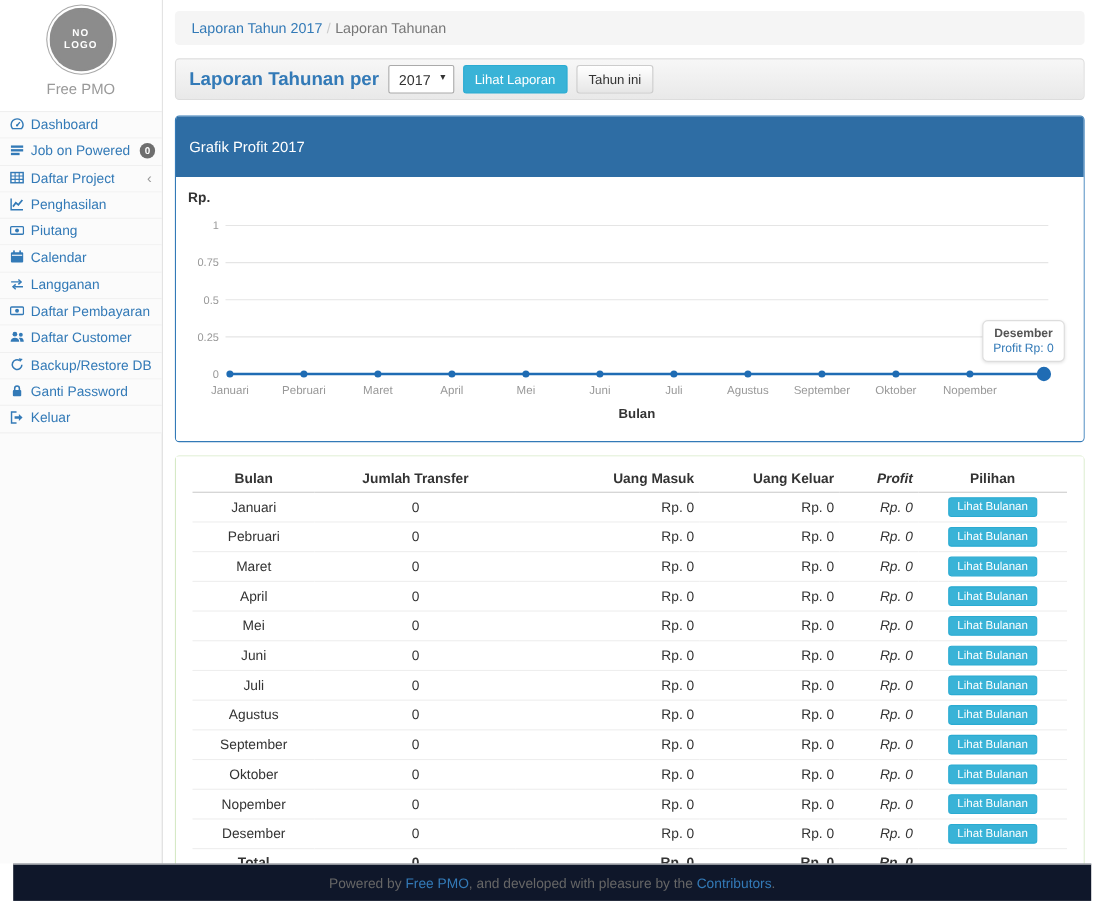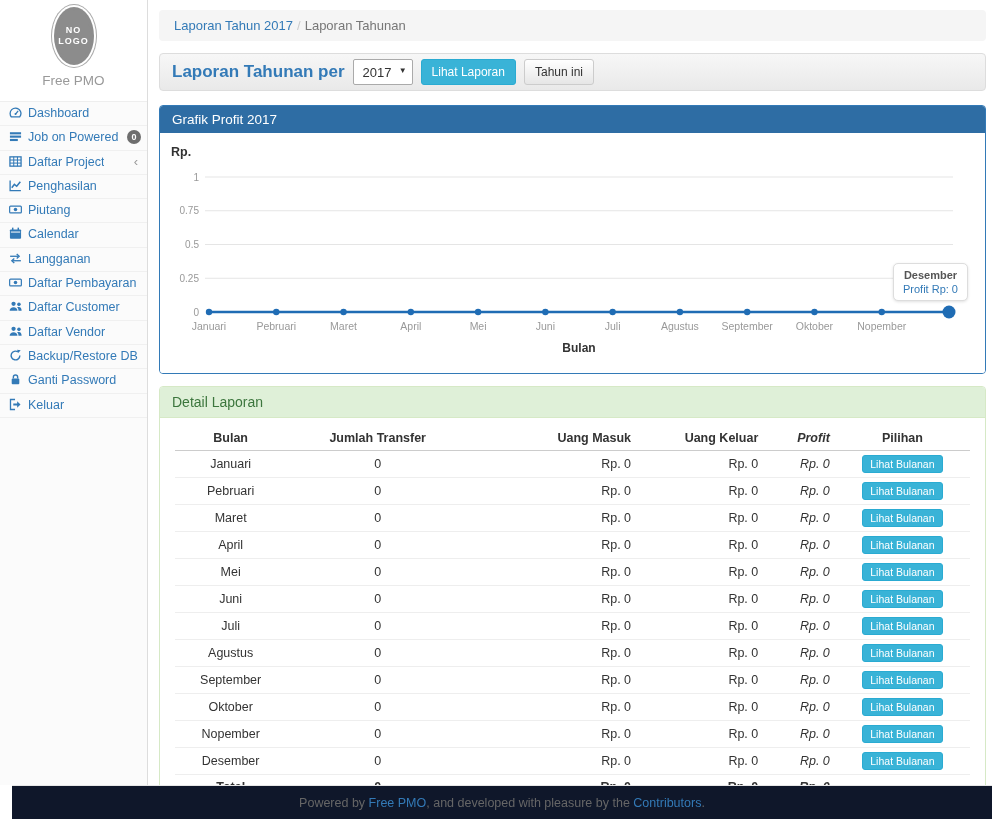--- a/index.html
+++ b/index.html
@@ -11,21 +11,21 @@
   }
   a { text-decoration: none; }
 
   
   .sidebar {
     position: absolute; left:0; top:0; width:148px; height:785px;
     background:#fbfbfb; border-right:1px solid #ddd;
   }
   .logo-box { text-align:center; padding:7px 0 4px; background:#fff; }
   .logo-circle {
-    width:40px; height:58px; margin:0 auto; border-radius:50%;
+    width:58px; height:58px; margin:0 auto; border-radius:50%;
     background:#8c8c8c; border:4px dotted #8c8c8c;
     box-shadow: 0 0 0 2px #fff, 0 0 0 3px #aaa;
     display:flex; flex-direction:column; align-items:center; justify-content:center;
   }
   .logo-circle span { color:#fff; font-size:9px; font-weight:bold; letter-spacing:1px; line-height:1.25; }
   .brand-name { color:#999; font-size:13.5px; padding:8px 0 9px; }
   .menu { border-top:1px solid #eee; }
   .menu-item {
     display:flex; gap:6px;
     padding:4px 6px 4px 9px; border-bottom:1px solid #f0f0f0;
@@ -64,21 +64,21 @@
   }
   .select-caret { position:absolute; right:6px; top:7px; font-size:8px; color:#333; pointer-events:none; }
   .btn { font-family:inherit; font-size:12px; border-radius:3px; padding:5px 10px; cursor:pointer; line-height:1.2; }
   .btn-info { background:#39b3d7; border:1px solid #2aabd2; color:#fff; }
   .btn-default { background:linear-gradient(#fff,#e6e6e6); border:1px solid #ccc; color:#333; }
 
   
   .panel { border-radius:4px; margin-bottom:12px; }
   .panel-primary { border:1px solid #337ab7; }
   .panel-primary .panel-heading {
-    background:#2e6da4; color:#fff; padding:6px 12px; font-size:13.5px;
+    background:#2e6da4; color:#fff; padding:20px 12px; font-size:13.5px;
     border-radius:3px 3px 0 0;
   }
   .panel-body { background:#fff; position:relative; padding:9px 9px 10px; border-radius:0 0 3px 3px; }
   .chart-tooltip {
     position:absolute; top:130px; right:17px; z-index:5;
     background:#fff; border:1px solid #ddd; border-radius:5px;
     box-shadow:0 1px 3px rgba(0,0,0,.12);
     padding:5px 9px; text-align:center;
   }
   .chart-tooltip .tt-title { font-weight:bold; color:#555; font-size:11px; margin-bottom:2px; }
@@ -197,29 +197,20 @@
         <span class="mi-label">Daftar Pembayaran</span>
       </div>
       <div class="menu-item">
         <svg viewBox="0 0 14 14" width="13" height="13">
           <circle cx="4.9" cy="4.1" r="2.3" fill="currentColor"></circle>
           <path d="M.7 11.6c0-2.5 1.9-3.9 4.2-3.9s4.2 1.4 4.2 3.9z" fill="currentColor"></path>
           <circle cx="10.7" cy="4.7" r="1.9" fill="currentColor"></circle>
           <path d="M10.2 11.6c0-1.7-.6-3-1.6-3.7.6-.3 1.3-.4 2.1-.4 1.9 0 2.9 1.6 2.9 4.1z" fill="currentColor"></path>
         </svg>
         <span class="mi-label">Daftar Customer</span>
-      </div>
-      <div class="menu-item">
-        <svg viewBox="0 0 14 14" width="13" height="13">
-          <circle cx="4.9" cy="4.1" r="2.3" fill="currentColor"></circle>
-          <path d="M.7 11.6c0-2.5 1.9-3.9 4.2-3.9s4.2 1.4 4.2 3.9z" fill="currentColor"></path>
-          <circle cx="10.7" cy="4.7" r="1.9" fill="currentColor"></circle>
-          <path d="M10.2 11.6c0-1.7-.6-3-1.6-3.7.6-.3 1.3-.4 2.1-.4 1.9 0 2.9 1.6 2.9 4.1z" fill="currentColor"></path>
-        </svg>
-        <span class="mi-label">Daftar Vendor</span>
       </div>
       <div class="menu-item">
         <svg viewBox="0 0 14 14" width="13" height="13">
           <path d="M11.7 7A4.7 4.7 0 1 1 9.6 3.1" fill="none" stroke="currentColor" stroke-width="1.5"></path>
           <polygon points="8.7,0.8 12.6,1.4 9.9,4.4" fill="currentColor"></polygon>
         </svg>
         <span class="mi-label">Backup/Restore DB</span>
       </div>
       <div class="menu-item">
         <svg viewBox="0 0 14 14" width="13" height="13">
@@ -297,21 +288,20 @@
             <text x="410" y="210" font-size="12" font-weight="bold" fill="#333" text-anchor="middle">Bulan</text>
           </svg></div>
       <div class="chart-tooltip">
         <div class="tt-title">Desember</div>
         <div class="tt-text">Profit Rp: 0</div>
       </div>
     </div>
   </div>
 
   <div class="panel panel-success">
-    <div class="panel-heading">Detail Laporan</div>
     <div class="panel-body">
       <table class="report">
         <thead>
             <tr>
               <th class="c-bulan">Bulan</th>
               <th class="c-transfer">Jumlah Transfer</th>
               <th class="c-masuk">Uang Masuk</th>
               <th class="c-keluar">Uang Keluar</th>
               <th class="c-profit">Profit</th>
               <th class="c-pilihan">Pilihan</th>

